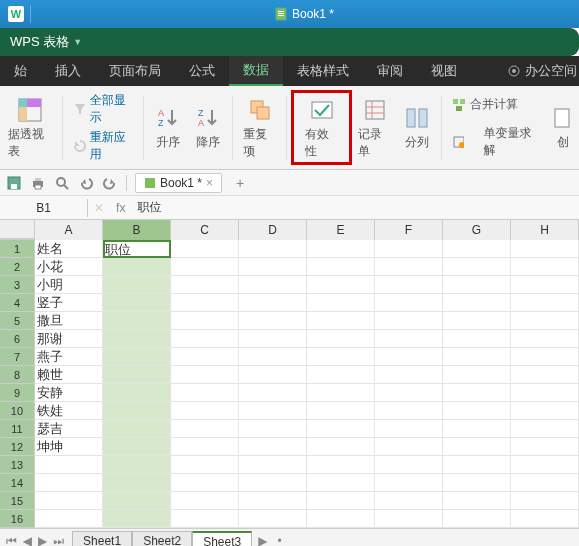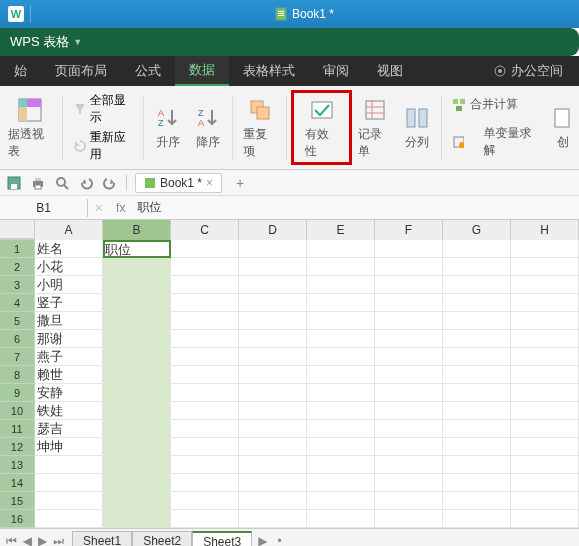--- a/index.html
+++ b/index.html
@@ -9,26 +9,26 @@
 .titlebar .sep { width: 1px; height: 18px; background: rgba(255,255,255,0.3); margin: 0 6px; }
 .titlebar .doc { margin: 0 auto; display: flex; align-items: center; gap: 4px; }
 
 .apptab { background: #18623f; height: 28px; display: flex; align-items: center; border-radius: 9px; }
 .apptab .app { background: #18623f; color: #fff; padding: 0 10px; height: 100%; display: flex; align-items: center; gap: 4px; font-size: 13px; }
 .apptab .dd { color: #9fd0b6; font-size: 9px; }
 
 .menubar { background: #2a2a2a; height: 30px; display: flex; align-items: center; color: #ccc; font-size: 13px; }
 .menubar .mi { padding: 0 14px; height: 100%; display: flex; align-items: center; cursor: pointer; }
 .menubar .mi.active { color: #7fd89c; border-bottom: 2px solid #3da35d; background: #333; }
-.menubar .svc { margin-left: auto; padding-right: 16px; display: flex; align-items: center; gap: 4px; }
+.menubar .svc { margin-left: auto; padding-right: 2px; display: flex; align-items: center; gap: 4px; }
 
 .ribbon { background: #f3f3f3; height: 84px; border-bottom: 1px solid #ccc; display: flex; align-items: center; padding: 4px 2px; }
 .rgrp { display: flex; flex-direction: column; align-items: center; justify-content: center; height: 100%; padding: 0 6px; color: #555; font-size: 12px; }
 .rgrp .icon { width: 28px; height: 28px; margin-bottom: 2px; display: flex; align-items: center; justify-content: center; }
-.rgrp.disabled { color: #000000; }
+.rgrp.disabled { color: #0369a1; }
 .rgrp.row2 { justify-content: space-around; }
 .rsep { width: 1px; height: 64px; background: #ddd; margin: 0 4px; }
 .highlight { border: 3px solid #d20000; padding: 2px 11px !important; }
 
 .qat { background: #f6f6f6; height: 26px; border-bottom: 1px solid #ddd; display: flex; align-items: center; padding: 0 6px; gap: 8px; }
 .qat .qi { width: 16px; height: 16px; cursor: pointer; display: flex; align-items: center; justify-content: center; }
 .qat .vsep { width: 1px; height: 16px; background: #ccc; }
 .qat .doctab { display: flex; align-items: center; gap: 4px; padding: 2px 8px; border: 1px solid #ccc; background: #fff; border-radius: 2px; }
 .qat .plus { color: #888; font-size: 14px; padding: 0 6px; cursor: pointer; }
 
@@ -75,20 +75,21 @@
 
 <div class="apptab">
   <div class="app">
     <span>WPS 表格</span>
     <span class="dd">▼</span>
   </div>
 </div>
 
 <div class="menubar">
   <div class="mi">始</div>
+  <div class="mi">插入</div>
   <div class="mi">页面布局</div>
   <div class="mi">公式</div>
   <div class="mi active">数据</div>
   <div class="mi">表格样式</div>
   <div class="mi">审阅</div>
   <div class="mi">视图</div>
   <div class="svc">
     <svg width="14" height="14">
         <circle cx="7" cy="7" r="5" fill="none" stroke="#aaa"></circle>
         <circle cx="7" cy="7" r="2" fill="#aaa"></circle>

